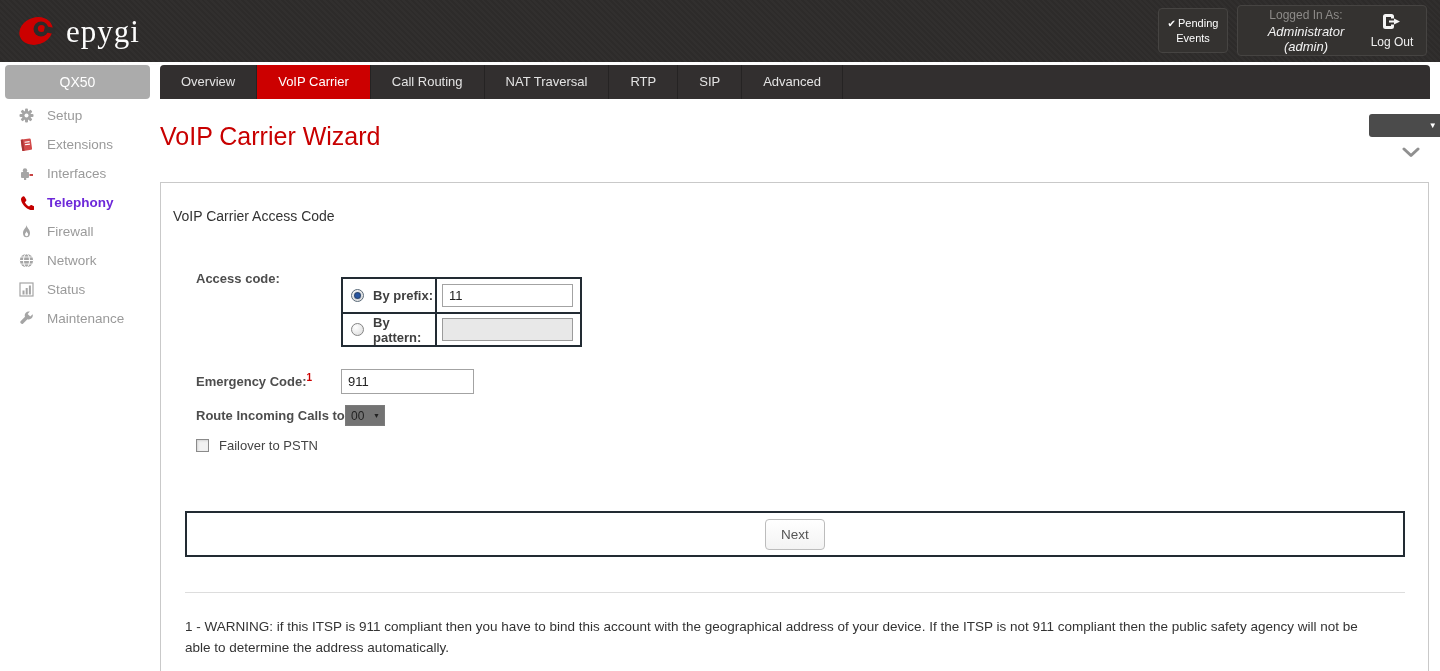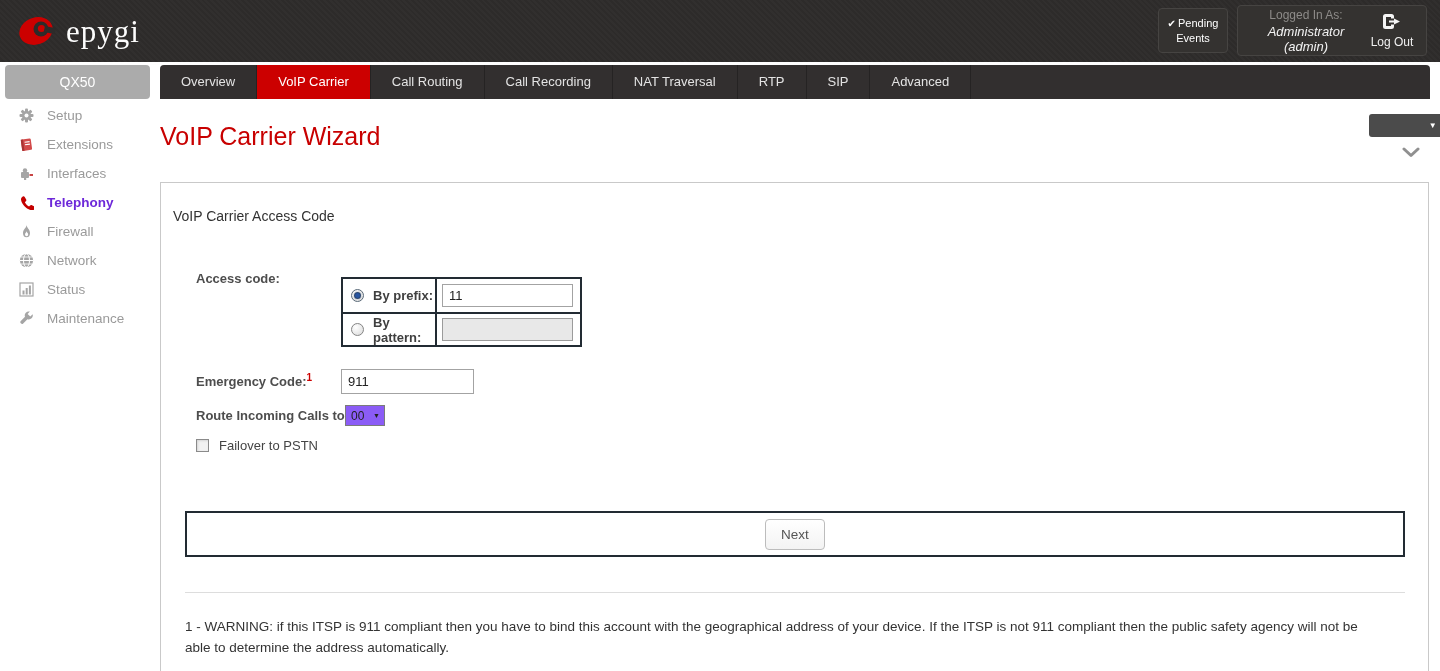--- a/index.html
+++ b/index.html
@@ -70,21 +70,21 @@
     border-radius:50%; background:#2a56a0; box-shadow:0 0 1px 1px #17345f; }
 
   .txt-input { height:23px; border:1px solid #a3a3a3; font-family:"Liberation Sans",sans-serif;
     font-size:13px; padding:0 6px; color:#222; }
   .txt-input:disabled, .txt-input.disabled { background:#e8e8e8; border-color:#9b9b9b; }
   .inp-prefix { width:131px; }
   .inp-pattern { width:131px; }
   .inp-emergency { position:absolute; left:341px; top:369px; width:133px; height:25px; }
 
   .select-route { position:absolute; left:345px; top:405px; width:40px; height:21px;
-    border:1px solid #7b7b7b; background:#8b5cf6; display:flex; align-items:center; cursor:pointer; }
+    border:1px solid #7b7b7b; background:#737373; display:flex; align-items:center; cursor:pointer; }
   .select-route .val { flex:1; padding-left:5px; font-size:12px; color:#222; }
   .select-route .sel-arrow { font-size:7px; color:#222; padding-right:4px; }
 
   .checkbox { position:absolute; left:196px; top:439px; width:13px; height:13px;
     border:1px solid #8a8a8a; background:#f1f1f1; box-shadow:inset 1px 1px 2px #d5d5d5; cursor:pointer; }
   .checkbox-label { position:absolute; left:219px; top:438px; font-size:13px; color:#444; }
 
   
   .btn-table { position:absolute; left:185px; top:511px; width:1220px; height:46px;
     border:2px solid #222b33; display:flex; }
@@ -134,21 +134,20 @@
       <span class="logout-label">Log Out</span>
     </div>
   </div>
 </div>
 
 <div class="qx-tab">QX50</div>
 <div class="navbar">
   <div class="nav-tab">Overview</div>
   <div class="nav-tab active">VoIP Carrier</div>
   <div class="nav-tab">Call Routing</div>
-  <div class="nav-tab">Call Recording</div>
   <div class="nav-tab">NAT Traversal</div>
   <div class="nav-tab">RTP</div>
   <div class="nav-tab">SIP</div>
   <div class="nav-tab">Advanced</div>
 </div>
 
 <div class="sidebar">
   <div class="side-item">
     <span class="icn">
       <svg width="15" height="15" viewBox="0 0 15 15">

